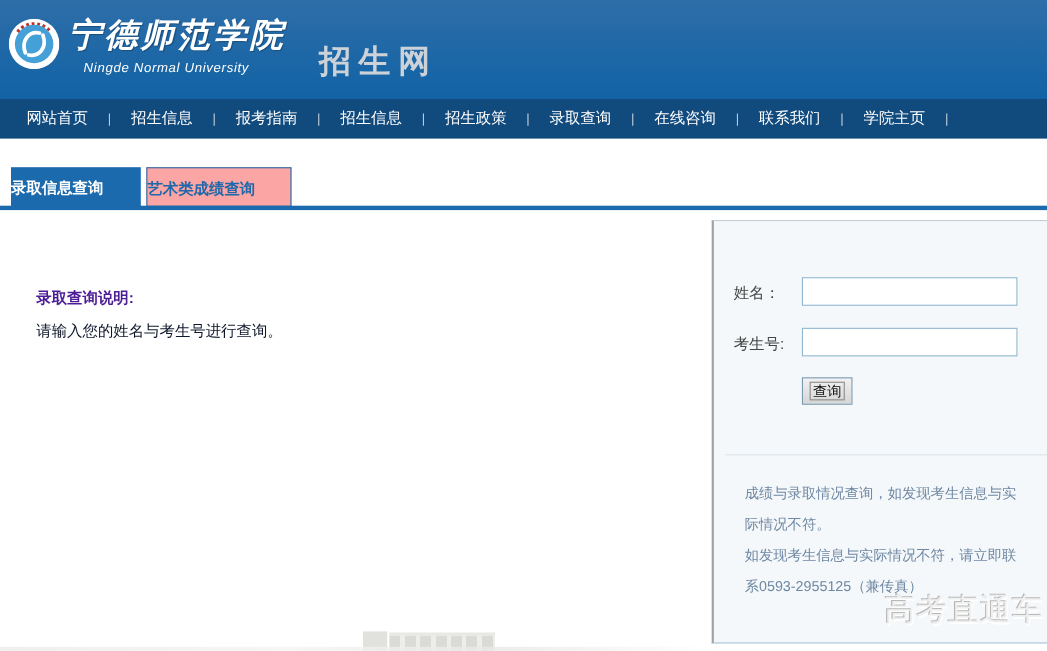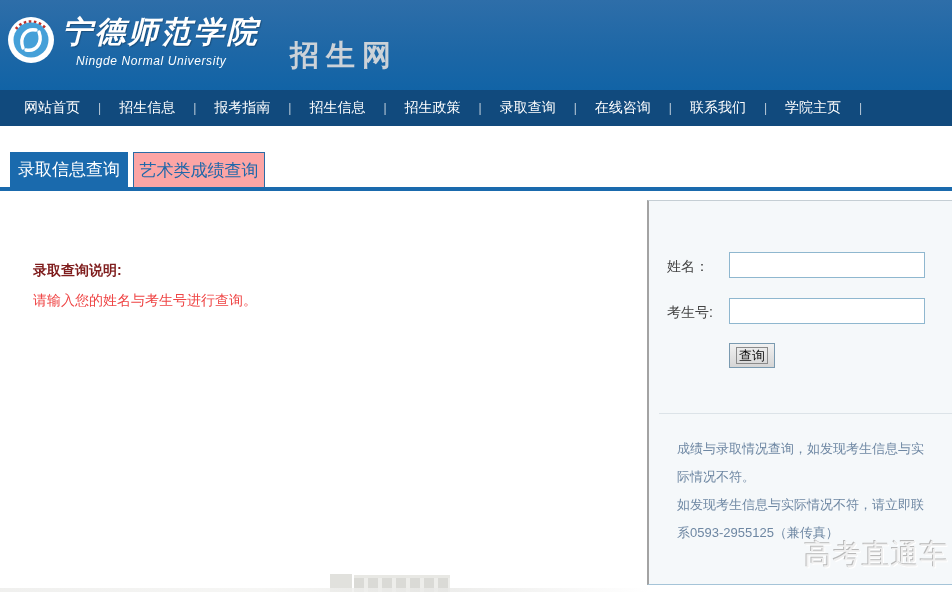--- a/index.html
+++ b/index.html
@@ -33,33 +33,33 @@
     background:#114a7d;display:flex;align-items:center;padding-left:24px;
     box-sizing:border-box;
   }
   .nav-item{
     color:#fff;font-size:14px;text-decoration:none;white-space:nowrap;cursor:pointer;
   }
   .nav-sep{color:rgba(255,255,255,.7);font-size:12px;margin:0 18px;}
   
   .tabs{position:absolute;left:10px;top:152px;display:flex;gap:5px;}
   .tab{
-    height:36px;line-height:36px;text-align:center;font-size:17px;font-weight:normal;
+    height:36px;line-height:36px;font-size:14px;font-weight:bold;
     box-sizing:border-box;cursor:pointer;white-space:nowrap;
   }
   .tab.active{width:118px;background:#1a6aad;color:#fff;}
   .tab.inactive{width:132px;background:#fca5a5;color:#1f68aa;border:1px solid #2a6ca6;}
   .accent-rule{position:absolute;left:0;top:187px;width:952px;height:4px;background:#1a6aad;}
   
   .instructions-title{
     position:absolute;left:33px;top:262px;margin:0;font-size:14px;font-weight:bold;
-    color:#7f1d1d;white-space:nowrap;
+    color:#4c1d95;white-space:nowrap;
   }
   .instructions-body{
-    position:absolute;left:33px;top:292px;margin:0;font-size:14px;color:#ef4444;white-space:nowrap;
+    position:absolute;left:33px;top:292px;margin:0;font-size:14px;color:#0f172a;white-space:nowrap;
   }
   
   .panel{
     position:absolute;left:647px;top:200px;width:305px;height:385px;
     background:#f5f8fa;box-sizing:border-box;
     border-left:2px solid #a3a3a3;border-top:1px solid #c5ced4;border-bottom:1px solid #a5c4d8;
   }
   .panel label{position:absolute;font-size:14px;color:#444;white-space:nowrap;}
   .lbl-name{left:18px;top:57px;}
   .lbl-no{left:18px;top:103px;}

